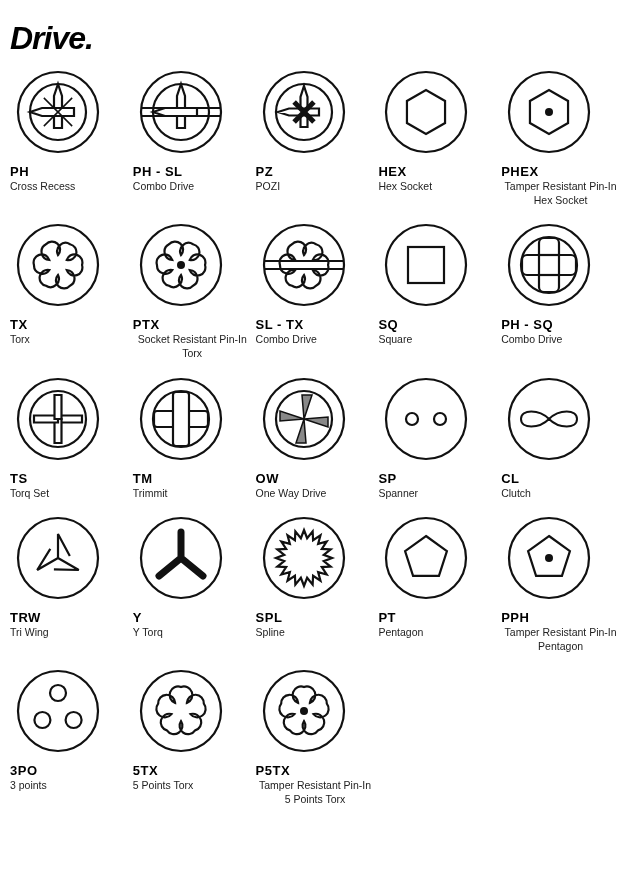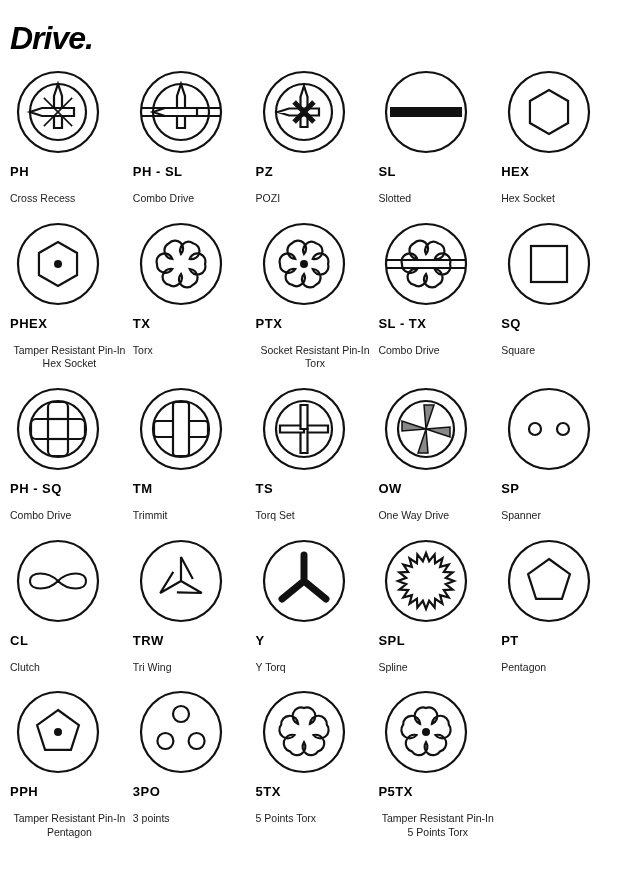--- a/index.html
+++ b/index.html
@@ -42,21 +42,21 @@
     .label-code {
       font-weight: 700;
       font-size: 13px;
       margin-top: 4px;
       letter-spacing: 0.5px;
     }
     .label-name {
       font-size: 10.5px;
       color: #222;
       line-height: 1.3;
-      margin-top: 13px;
+      margin-top: 1px;
     }
   </style>
 </head>
 <body>
 
 <div class="page-title"><span>Drive.</span></div>
 
 <div class="grid" id="drive-grid">
     <div class="item">
       <div class="circle-wrap">
@@ -104,32 +104,20 @@
         </svg>
       </div>
       <div class="label-code">PZ</div>
       <div class="label-name">POZI</div>
     </div>
     <div class="item">
       <div class="circle-wrap">
         <svg viewBox="0 0 92 92" fill="none" stroke="#111" stroke-width="2.2">
           <circle cx="46" cy="46" r="40"></circle>
           <g>
-            <rect x="10" y="41" width="72" height="10" fill="#111" stroke="none"></rect>
-          </g>
-        </svg>
-      </div>
-      <div class="label-code">SL</div>
-      <div class="label-name">Slotted</div>
-    </div>
-    <div class="item">
-      <div class="circle-wrap">
-        <svg viewBox="0 0 92 92" fill="none" stroke="#111" stroke-width="2.2">
-          <circle cx="46" cy="46" r="40"></circle>
-          <g>
             <path d="M65.05255888325766,35L65.05255888325766,57L46,68L26.947441116742347,57L26.94744111674235,35L45.99999999999999,24Z"></path>
           </g>
         </svg>
       </div>
       <div class="label-code">HEX</div>
       <div class="label-name">Hex Socket</div>
     </div>
     <div class="item">
       <div class="circle-wrap">
         <svg viewBox="0 0 92 92" fill="none" stroke="#111" stroke-width="2.2">
@@ -201,34 +189,20 @@
           <g>
             <circle cx="46" cy="46" r="28"></circle>
             <rect x="36" y="19" width="20" height="54" rx="5" fill="#fff"></rect>
             <rect x="19" y="36" width="54" height="20" rx="5" fill="#fff"></rect>
             <rect x="36" y="36" width="20" height="20" fill="#fff"></rect>
           </g>
         </svg>
       </div>
       <div class="label-code">PH - SQ</div>
       <div class="label-name">Combo Drive</div>
-    </div>
-    <div class="item">
-      <div class="circle-wrap">
-        <svg viewBox="0 0 92 92" fill="none" stroke="#111" stroke-width="2.2">
-          <circle cx="46" cy="46" r="40"></circle>
-          <g>
-            <circle cx="46" cy="46" r="28"></circle>
-            <rect x="19" y="38" width="54" height="16" rx="3" fill="#fff"></rect>
-            <rect x="38" y="19" width="16" height="54" rx="3" fill="#fff"></rect>
-          </g>
-        </svg>
-      </div>
-      <div class="label-code">TM</div>
-      <div class="label-name">Trimmit</div>
     </div>
     <div class="item">
       <div class="circle-wrap">
         <svg viewBox="0 0 92 92" fill="none" stroke="#111" stroke-width="2.2">
           <circle cx="46" cy="46" r="40"></circle>
           <g>
             <circle cx="46" cy="46" r="28"></circle>
             <path d="M46 49.5 L70 49.5 L70 42.5 L46 42.5 Z" fill="#fff"></path>
             <path d="M42.5 46 L42.5 70 L49.5 70 L49.5 46 Z" fill="#fff"></path>
             <path d="M46 42.5 L22 42.5 L22 49.5 L46 49.5 Z" fill="#fff"></path>
@@ -238,20 +212,34 @@
       </div>
       <div class="label-code">TS</div>
       <div class="label-name">Torq Set</div>
     </div>
     <div class="item">
       <div class="circle-wrap">
         <svg viewBox="0 0 92 92" fill="none" stroke="#111" stroke-width="2.2">
           <circle cx="46" cy="46" r="40"></circle>
           <g>
             <circle cx="46" cy="46" r="28"></circle>
+            <rect x="19" y="38" width="54" height="16" rx="3" fill="#fff"></rect>
+            <rect x="38" y="19" width="16" height="54" rx="3" fill="#fff"></rect>
+          </g>
+        </svg>
+      </div>
+      <div class="label-code">TM</div>
+      <div class="label-name">Trimmit</div>
+    </div>
+    <div class="item">
+      <div class="circle-wrap">
+        <svg viewBox="0 0 92 92" fill="none" stroke="#111" stroke-width="2.2">
+          <circle cx="46" cy="46" r="40"></circle>
+          <g>
+            <circle cx="46" cy="46" r="28"></circle>
             <path d="M46 46 L70 54 L70 44 Z" fill="#888" stroke="#111" stroke-width="1.5"></path>
             <path d="M46 46 L38 70 L48 70 Z" fill="#888" stroke="#111" stroke-width="1.5"></path>
             <path d="M46 46 L22 38 L22 48 Z" fill="#888" stroke="#111" stroke-width="1.5"></path>
             <path d="M46 46 L53.99999999999999 21.999999999999996 L43.99999999999999 22 Z" fill="#888" stroke="#111" stroke-width="1.5"></path>
           </g>
         </svg>
       </div>
       <div class="label-code">OW</div>
       <div class="label-name">One Way Drive</div>
     </div>

